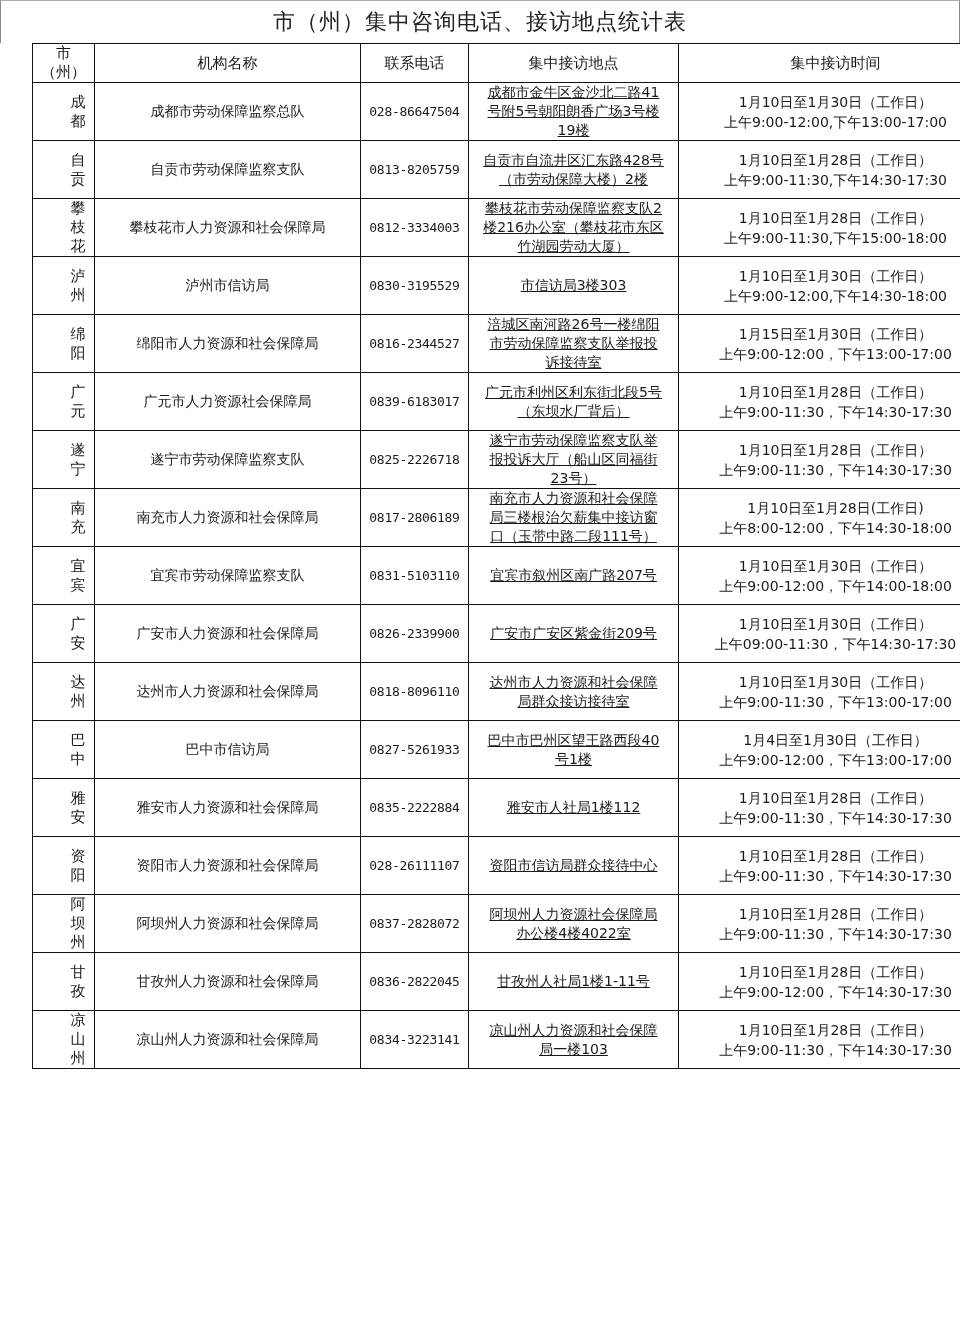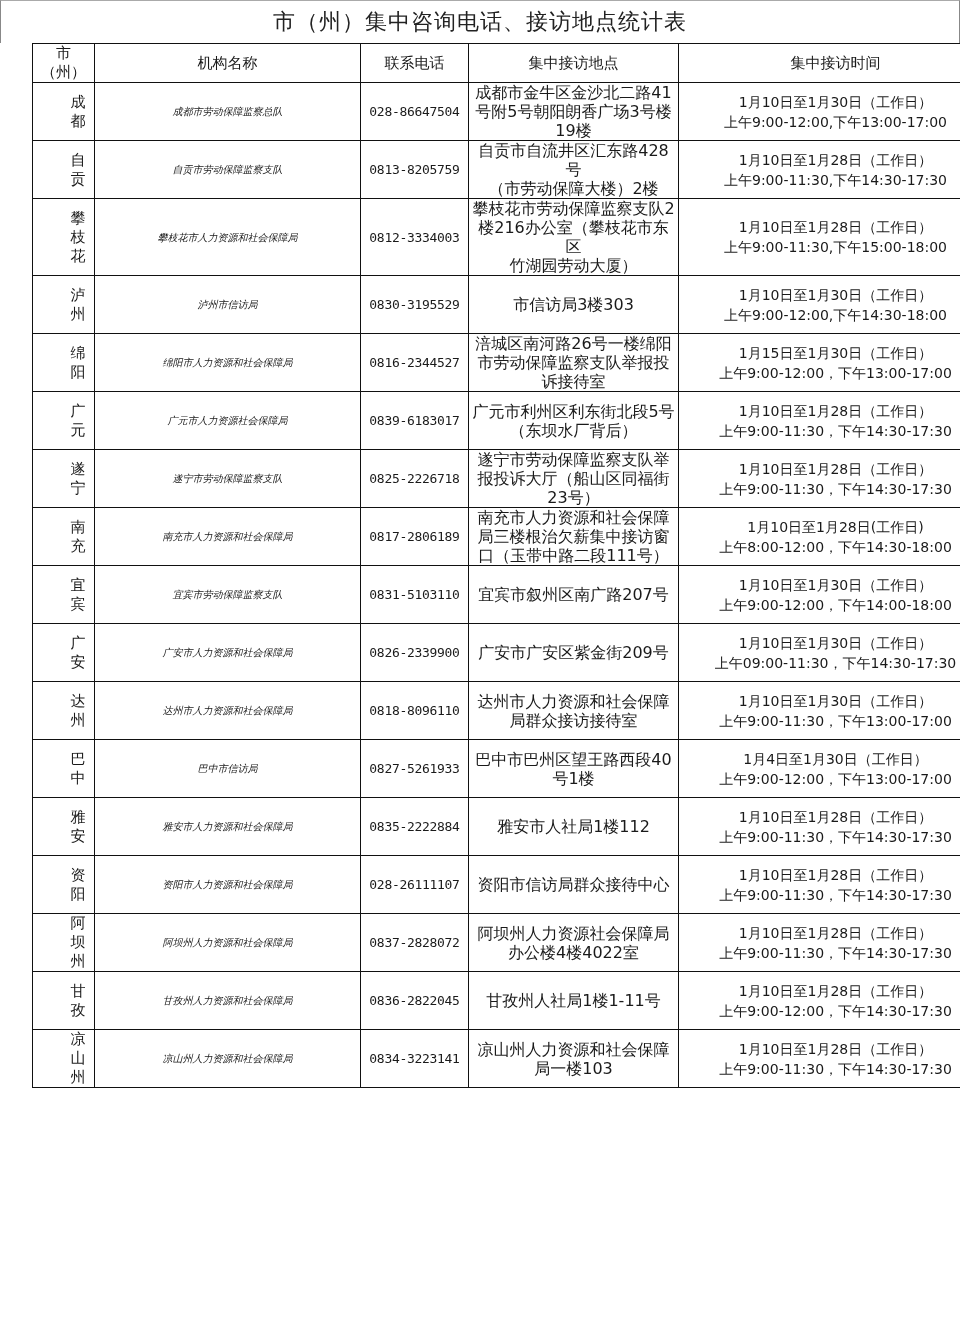--- a/index.html
+++ b/index.html
@@ -17,23 +17,23 @@
     }
     td, th {
       border: 1.5px solid #111; text-align: center; vertical-align: middle;
       font-weight: normal; padding: 0 2px; overflow: hidden;
       font-size: 14px; line-height: 19px;
     }
     th { height: 36px; font-size: 15px; }
     tr.row td { height: 57px; }
     td.city { font-size: 15px; padding-left: 31px; }
     td.phone { font-family: "DejaVu Sans Mono", monospace; font-size: 13px; letter-spacing: -0.3px; white-space: pre-line; }
-    td.addr { font-size: 16px; line-height: 19px; white-space: pre-line; }
+    td.addr { font-size: 14px; line-height: 19px; white-space: pre-line; text-decoration: underline; }
     td.time { font-size: 14px; line-height: 20px; white-space: pre-line; text-align: center; }
-    td.org { font-size: 10px; white-space: pre-line; font-style: italic; }
+    td.org { font-size: 14px; white-space: pre-line; }
   </style>
 </head>
 <body>
 
 <div class="sheet">
   <div class="title">市（州）集中咨询电话、接访地点统计表</div>
   <table>
     <colgroup>
       <col style="width:62px">
       <col style="width:266px">

